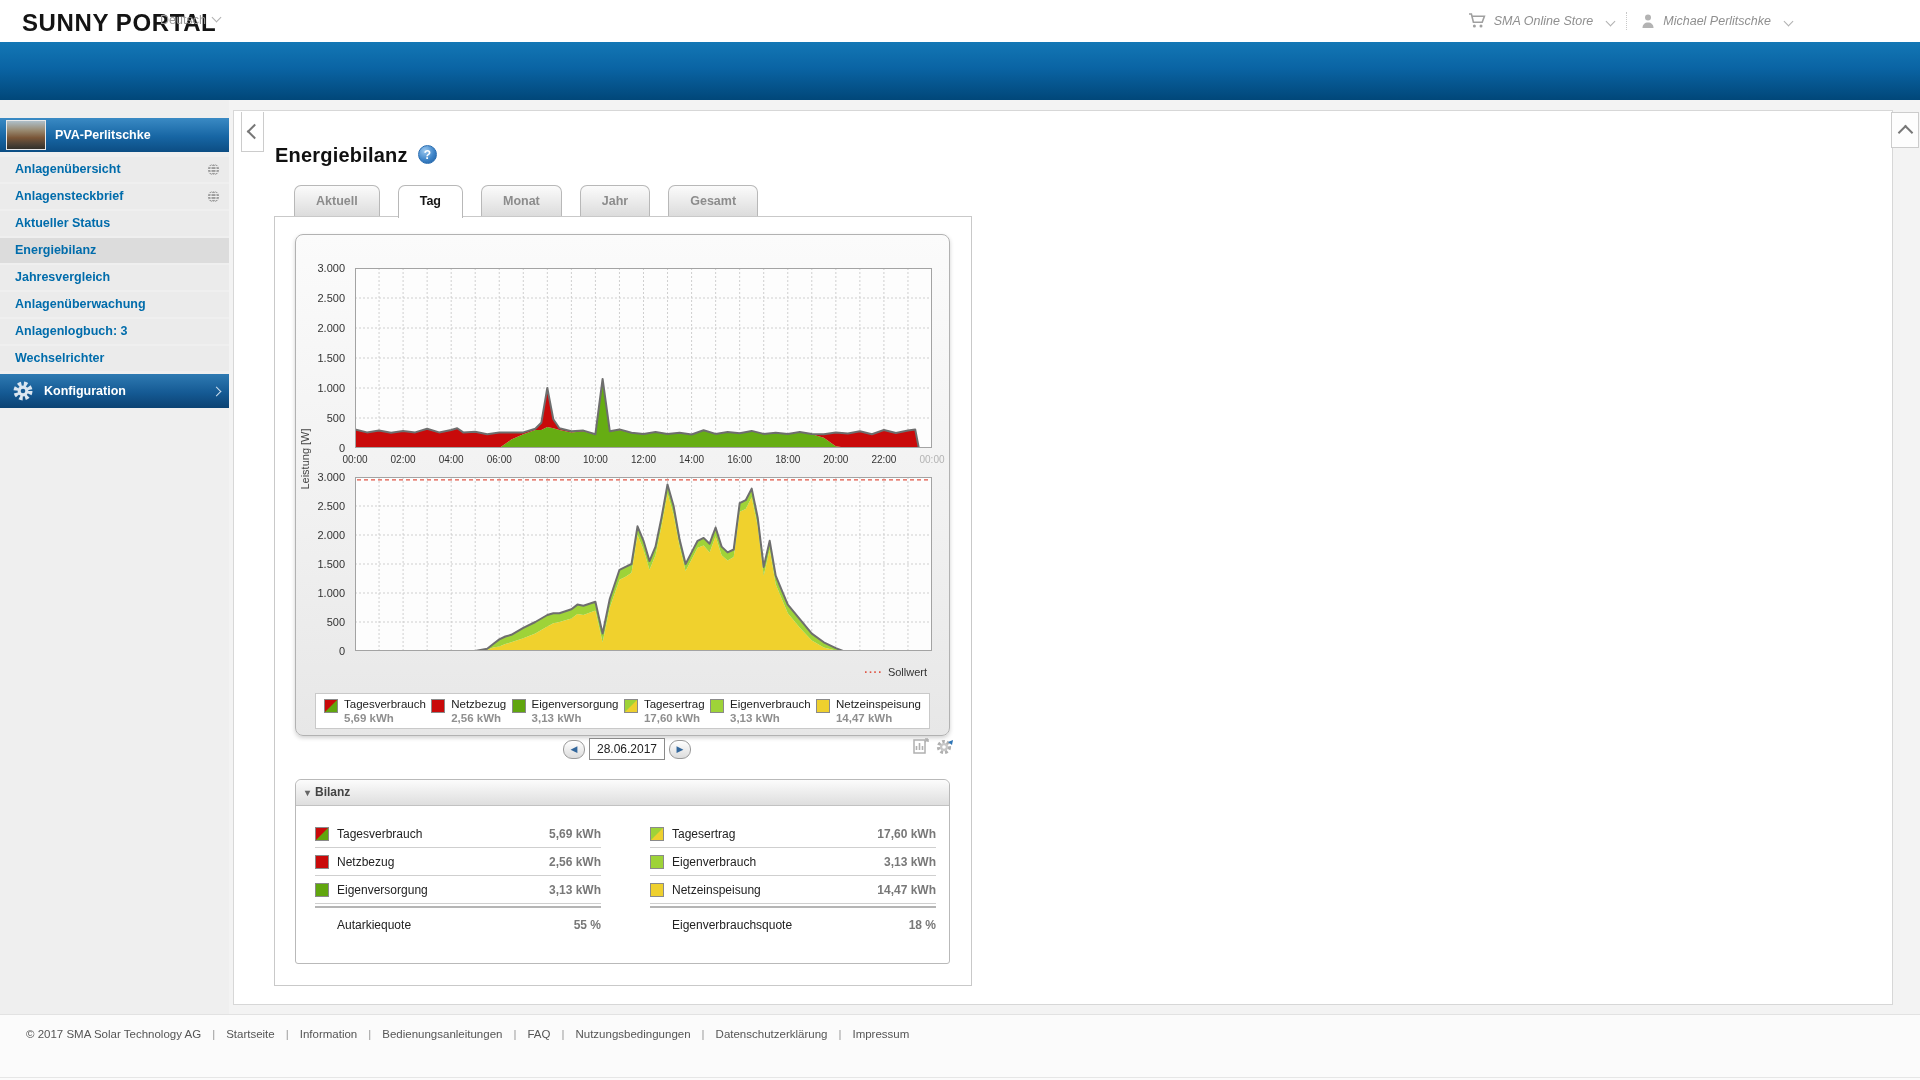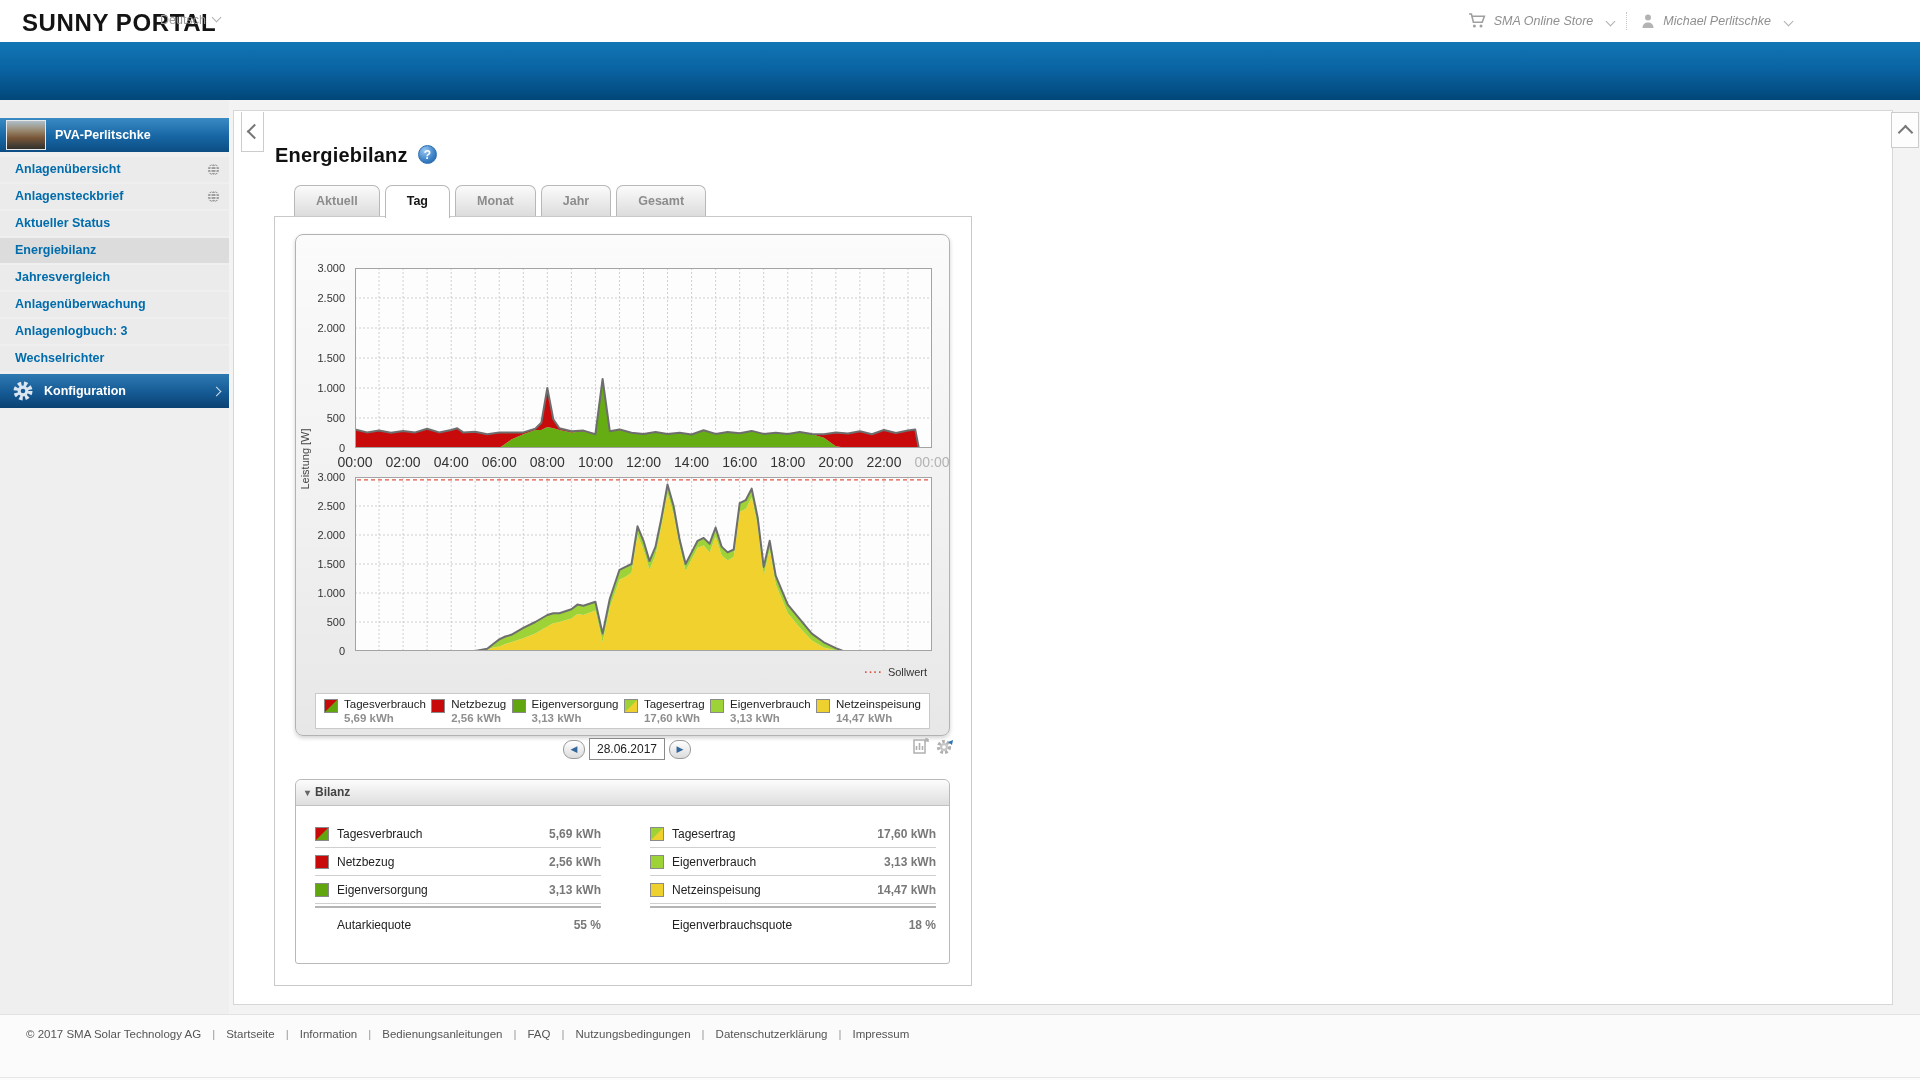--- a/index.html
+++ b/index.html
@@ -39,39 +39,39 @@
   .scroll-top{position:absolute;left:1891px;top:112px;width:28px;height:36px;background:#fdfdfd;border:1px solid #ccc;cursor:pointer;z-index:3;display:flex;align-items:center;justify-content:center;padding:0;}
   .pv{width:9px;height:9px;border-left:2.2px solid #777;border-bottom:2.2px solid #777;}
   .pv.left{transform:rotate(45deg);margin-left:3px;}
   .pv.up{transform:rotate(135deg);margin-top:4px;}
 
   .page-title{position:absolute;left:41px;top:33px;font-size:20px;font-weight:bold;color:#111;margin:0;letter-spacing:.2px;}
   .help{position:absolute;left:184px;top:34px;width:19px;height:19px;border-radius:50%;
     background:radial-gradient(circle at 35% 28%,#9cc9f0 0%,#3f85c9 55%,#1c5c9e 100%);border:1px solid #2a6db1;
     color:#fff;font-weight:bold;font-size:12px;text-align:center;line-height:19px;cursor:pointer;box-sizing:border-box;}
 
-  .tabs{position:absolute;left:60px;top:74px;display:flex;gap:5px;z-index:2;}
+  .tabs{position:absolute;left:60px;top:74px;display:flex;gap:18px;z-index:2;}
   .tab{height:30px;line-height:30px;padding:0 21px;border:1px solid #b8b8b8;border-bottom:none;border-radius:7px 7px 0 0;
     background:linear-gradient(180deg,#fbfbfb,#dcdcdc);color:#8c8c8c;font-weight:bold;font-size:12.5px;cursor:pointer;}
   .tab.active{background:#fff;color:#161616;height:32px;}
 
   .tabcontent{position:absolute;left:40px;top:105px;width:698px;height:770px;background:#fff;border:1px solid #c9c9c9;box-sizing:border-box;}
 
   
   .chart-panel{position:absolute;left:20px;top:17px;width:655px;height:502px;border:1px solid #b2b2b2;border-radius:8px;
     background:linear-gradient(180deg,#fbfbfb 0%,#f0f0f0 60%,#e7e7e7 100%);box-shadow:0 2px 4px rgba(0,0,0,.18);box-sizing:border-box;}
   .c-title{position:absolute;left:59px;width:577px;text-align:center;font-size:15px;color:#9b9b9b;}
   .t-top{top:7px;}
   .t-bot{top:423px;}
   .ylab{position:absolute;left:-56px;top:218px;width:130px;text-align:center;font-size:11px;color:#444;transform:rotate(-90deg);}
   .yticks{position:absolute;left:0;width:55px;}
   .yticks span{position:absolute;right:6px;font-size:11px;color:#333;}
   .chart-svg{position:absolute;left:59px;}
   .xticks{position:absolute;left:59px;top:219px;width:577px;height:14px;}
-  .xticks span{position:absolute;transform:translateX(-50%);font-size:14px;color:#333;}
+  .xticks span{position:absolute;transform:translateX(-50%);font-size:10px;color:#333;}
   .xticks span.muted{color:#b3b3b3;}
   .sollwert{position:absolute;right:22px;top:431px;font-size:11px;color:#333;}
   .sollwert .dots{color:#e05545;font-weight:bold;letter-spacing:1px;margin-right:5px;}
   .legendbox{position:absolute;left:19px;top:458px;width:615px;height:36px;background:#fff;border:1px solid #c9c9c9;
     display:flex;align-items:center;justify-content:space-between;padding:0 8px;box-sizing:border-box;}
   .lg-entry{display:flex;align-items:flex-start;gap:6px;}
   .lg-txt{display:flex;flex-direction:column;line-height:13px;}
   .lg-label{font-size:11.5px;color:#222;}
   .lg-value{font-size:11.5px;font-weight:bold;color:#8f8f8f;margin-top:1px;}
   .sw{width:14px;height:14px;border:1px solid #8a8a8a;box-sizing:border-box;margin-top:1px;}

